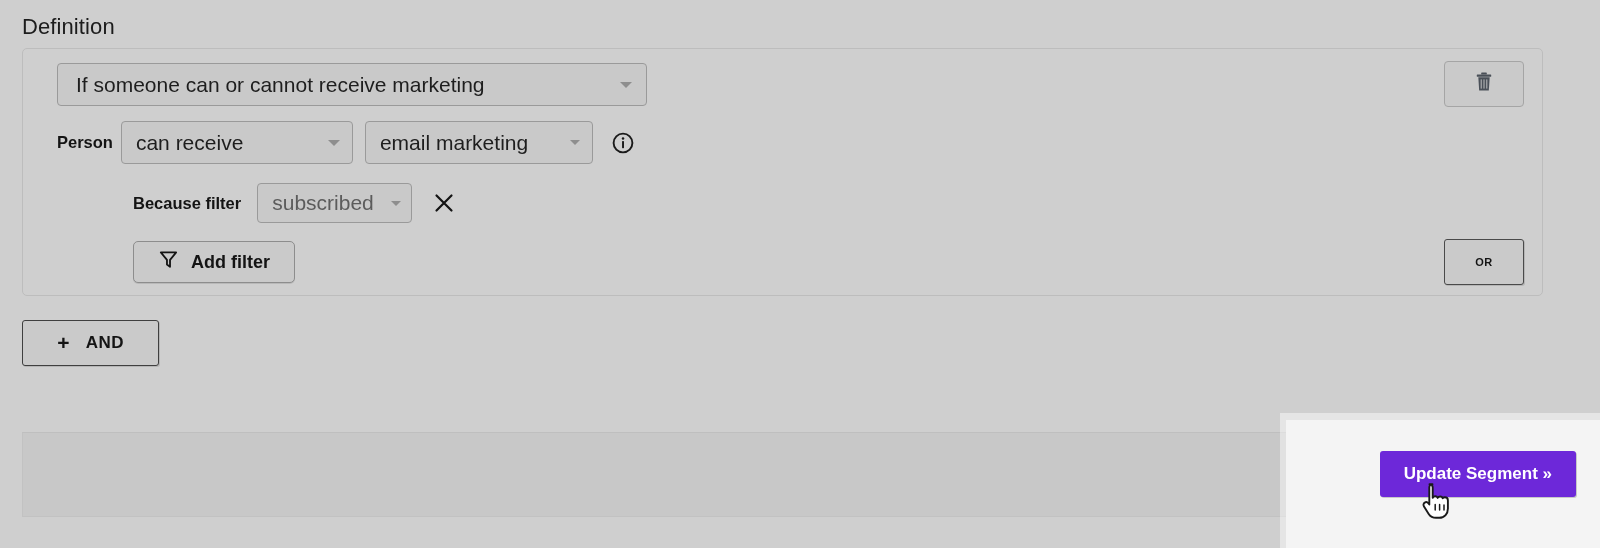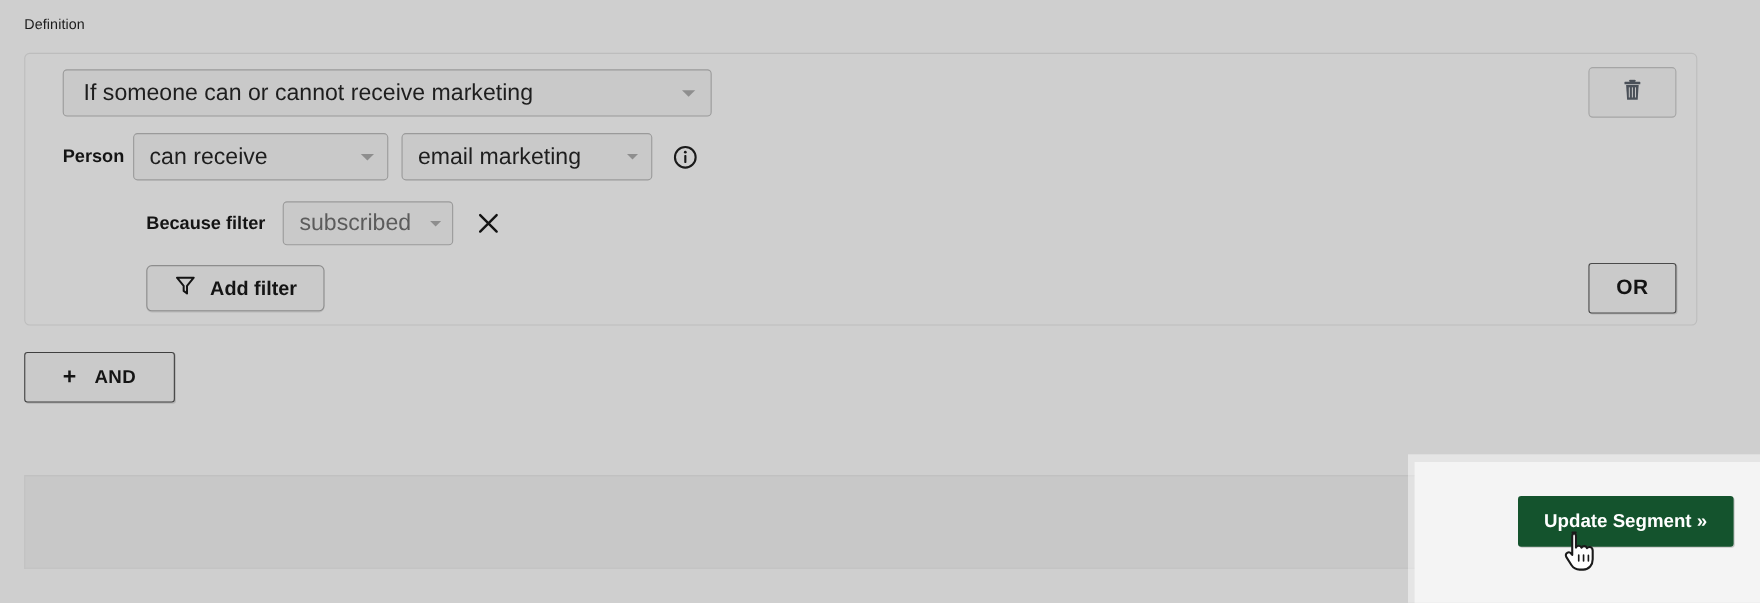--- a/index.html
+++ b/index.html
@@ -14,21 +14,21 @@
     color: #1a1a1a;
     overflow: hidden;
     position: relative;
   }
 
   
   .section-label {
     position: absolute;
     left: 22px;
     top: 14px;
-    font-size: 13px;
+    font-size: 22px;
     color: #1c1c1c;
     letter-spacing: 0.1px;
   }
 
   
   .definition-card {
     position: absolute;
     left: 22px;
     top: 48px;
     width: 1521px;
@@ -193,21 +193,21 @@
     top: 190px;
     width: 80px;
     height: 46px;
     box-sizing: border-box;
     border: 1.5px solid #4a4a4a;
     border-radius: 3px;
     background: #cacaca;
     display: flex;
     align-items: center;
     justify-content: center;
-    font-size: 19px;
+    font-size: 11px;
     font-weight: 700;
     color: #141414;
     letter-spacing: 0.4px;
     cursor: pointer;
     box-shadow: 1px 1px 0 rgba(0,0,0,0.12);
   }
 
   
   .and-btn {
     position: absolute;
@@ -272,21 +272,21 @@
     align-items: center;
     cursor: pointer;
     box-shadow: 1px 1px 0 rgba(0,0,0,0.10);
   }
   .btn-primary {
     box-sizing: border-box;
     height: 46px;
     padding: 0 24px;
     border: none;
     border-radius: 3px;
-    background: #14532d;
+    background: #6d28d9;
     font-size: 17px;
     font-weight: 700;
     color: #ffffff;
     display: flex;
     align-items: center;
     cursor: pointer;
     box-shadow: 1px 1px 0 rgba(0,0,0,0.18);
   }
 
   

